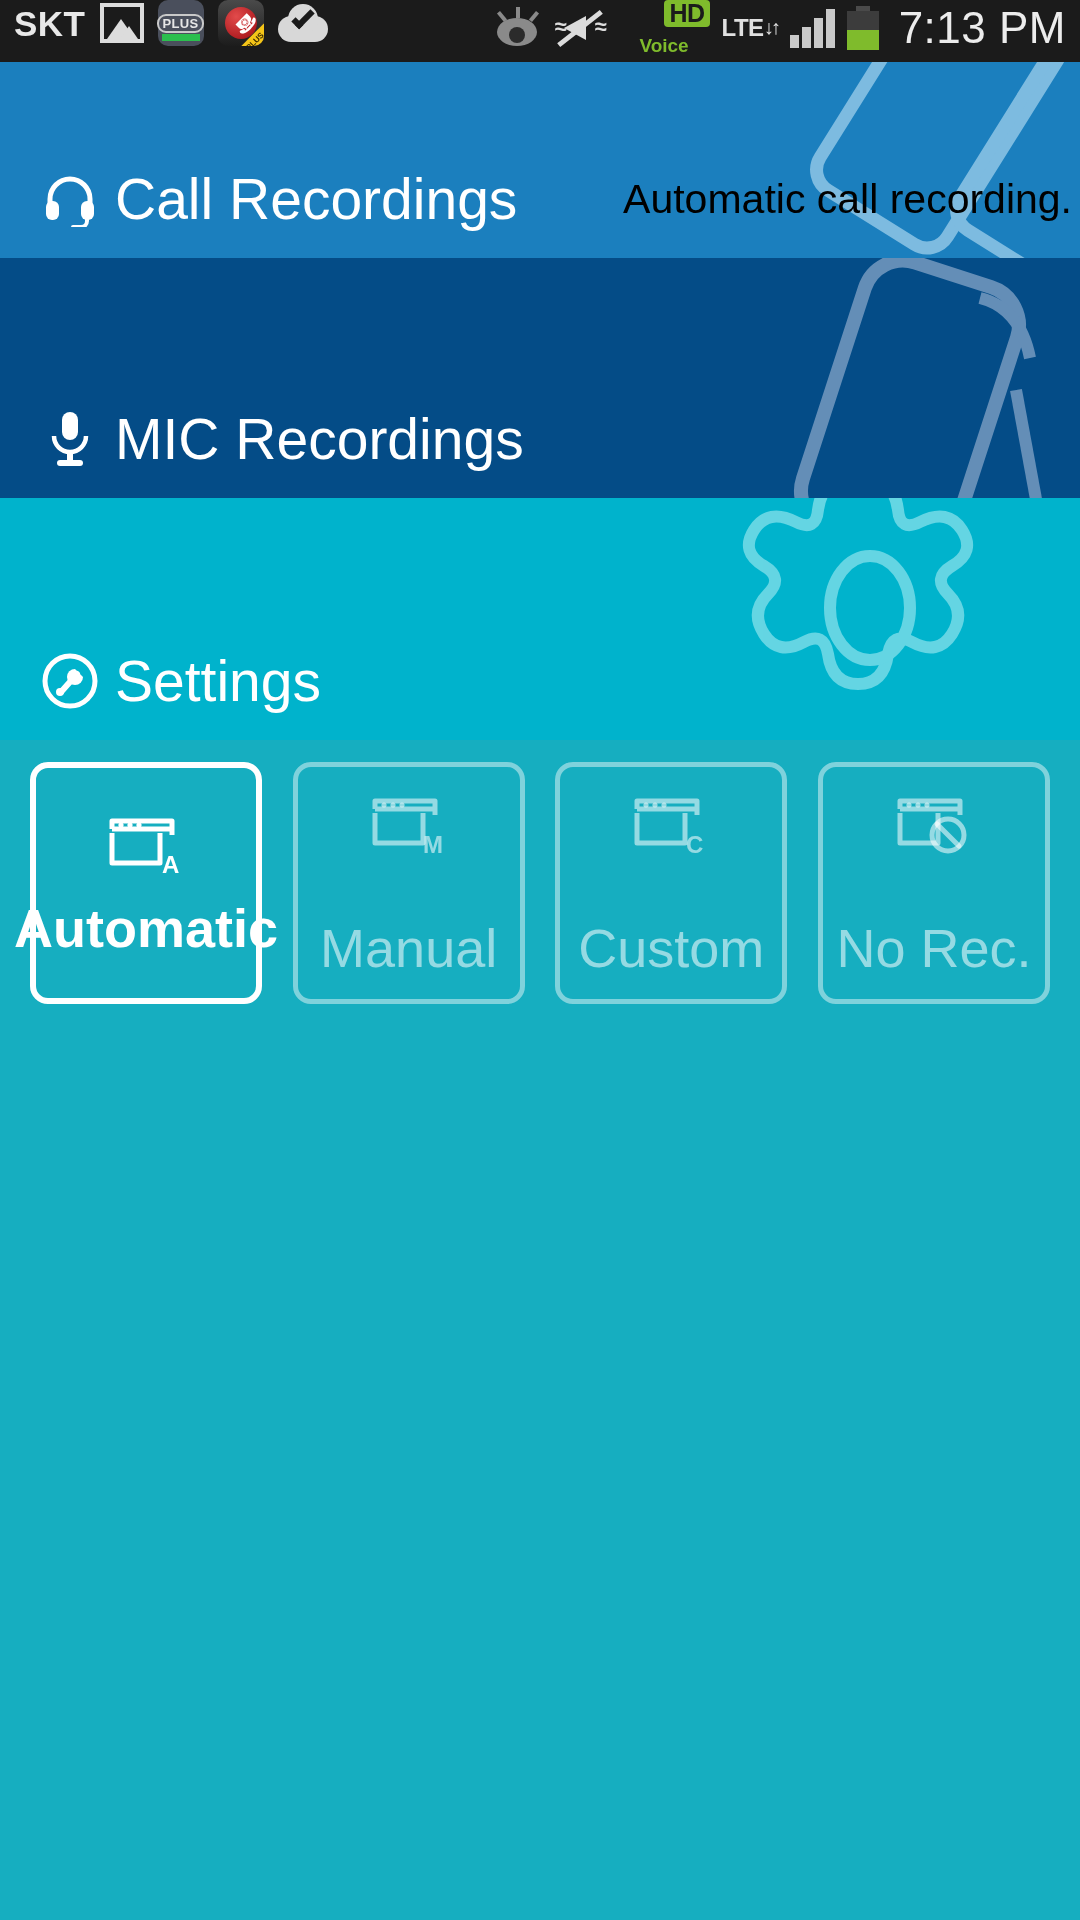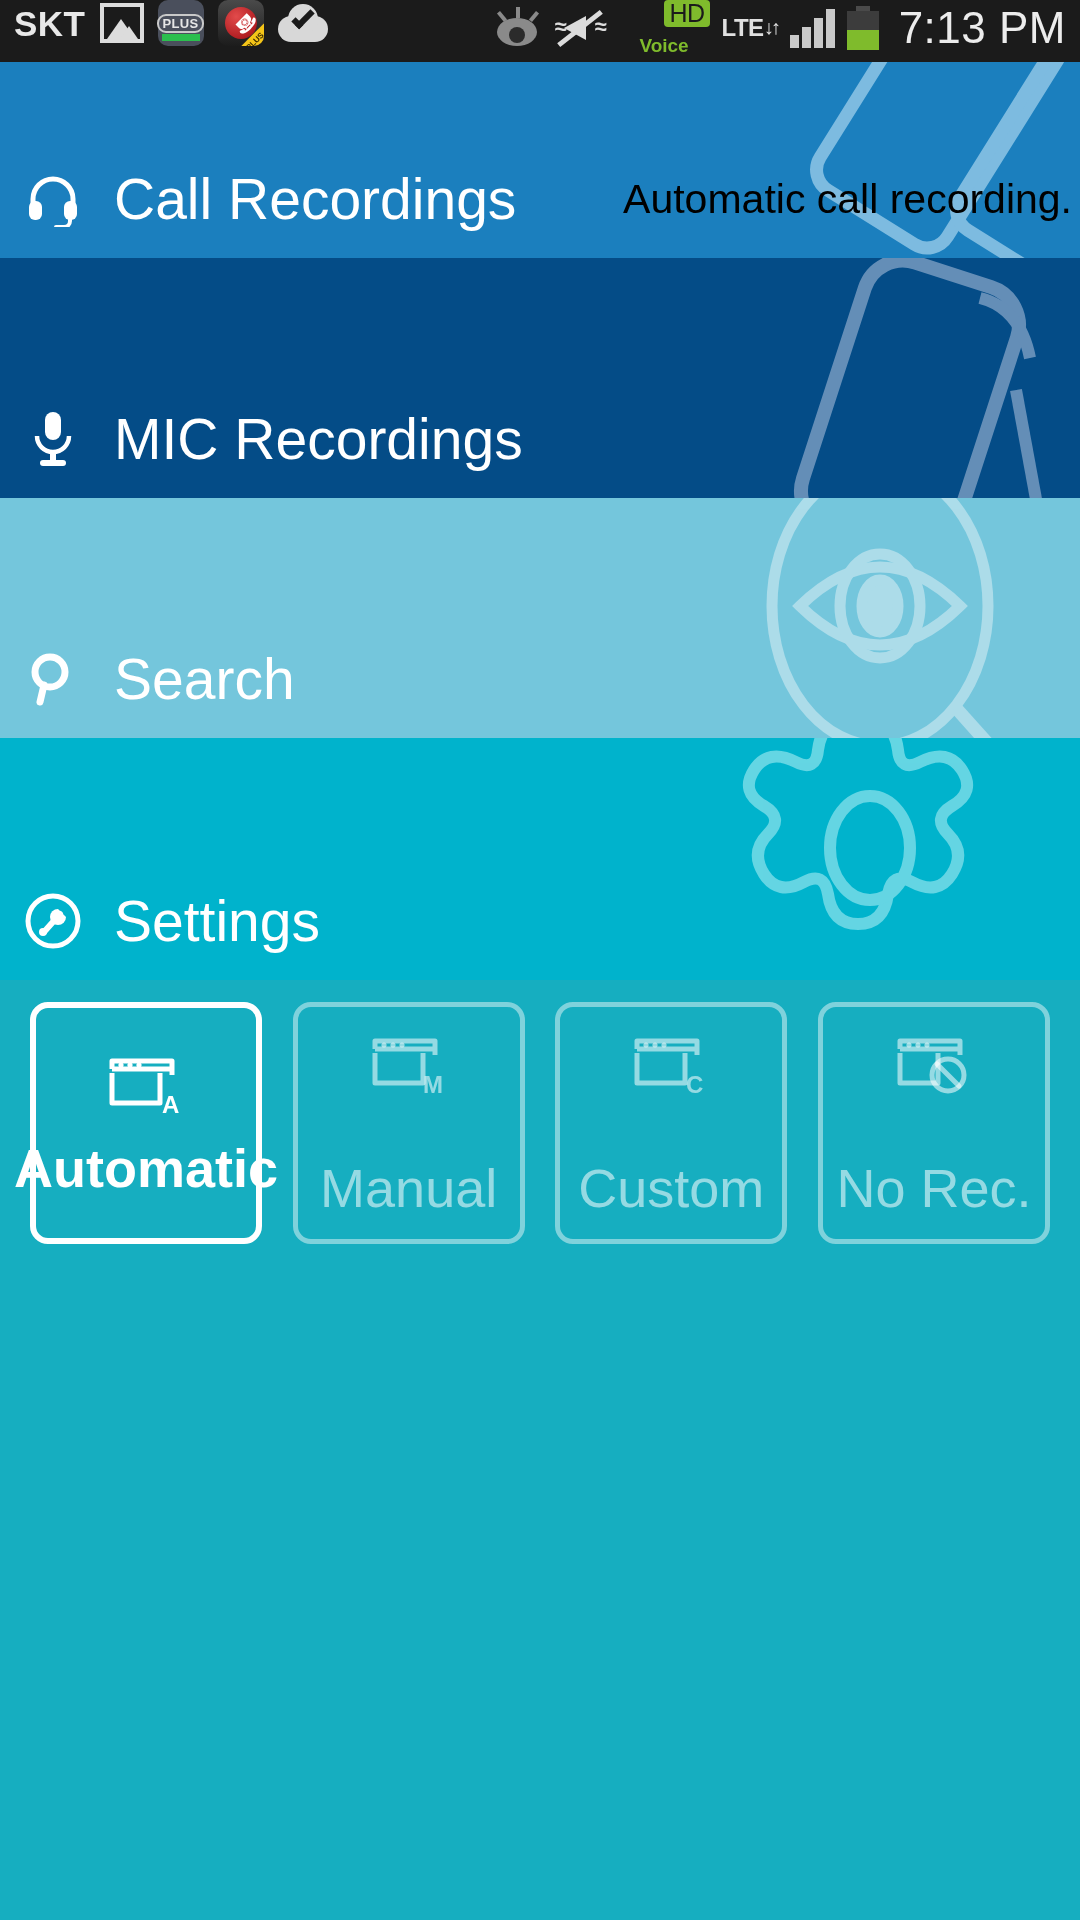--- a/index.html
+++ b/index.html
@@ -98,21 +98,21 @@
   }
   .icon-mute .slash{
     position:absolute;left:-1px;top:18px;width:54px;height:5px;background:#dcdcdc;
     transform:rotate(-38deg);
   }
   .icon-mute .wv{ position:absolute;color:#dcdcdc;font-size:22px;top:6px;font-weight:bold; }
   .icon-hd{
     display:flex;flex-direction:column;align-items:center;line-height:1;
   }
   .icon-hd .hdbox{
-    background:#7fbb2c;color:#1b1b1b;font-weight:normal;font-size:25px;
+    background:#7fbb2c;color:#1b1b1b;font-weight:bold;font-size:25px;
     padding:1px 5px;border-radius:4px;letter-spacing:-.5px;margin-left:46px;
   }
   .icon-hd .voice{ color:#7fbb2c;font-size:19px;font-weight:bold;margin-top:9px; }
   .icon-lte{ display:flex;align-items:center;line-height:1; }
   .icon-lte .lte{ color:#e0e0e0;font-size:24px;font-weight:bold;letter-spacing:-.5px; }
   .icon-lte .arrows{ color:#e0e0e0;font-size:20px;font-weight:bold;margin-top:-1px;letter-spacing:-3px; }
   .icon-signal{ display:flex;align-items:flex-end;gap:3px;height:40px; }
   .icon-signal i{ display:block;width:9px;background:#c9c9c9; }
   .icon-signal i:nth-child(1){height:13px;}
   .icon-signal i:nth-child(2){height:21px;}
@@ -139,21 +139,21 @@
     display:flex; align-items:flex-end;
   }
   .row-call{ height:196px; background:#1b7fbe; }
   .row-mic { height:240px; background:#044c87; }
   .row-search{ height:240px; background:#74c6dc; }
   .row-settings{ height:242px; background:#00b3cc; }
 
   .row-inner{
     position:relative; z-index:3;
     display:flex; align-items:center;
-    padding:0 0 28px 22px; width:100%;gap:16px;
+    padding:0 0 28px 39px; width:100%;
   }
   .row-icon{
     width:62px;height:62px;flex:0 0 62px;
     display:flex;align-items:center;justify-content:center;
     margin-right:14px;
   }
   .row-label{
     color:#ffffff; font-size:57px; line-height:1;
     font-family:"Liberation Sans", sans-serif; white-space:nowrap;
   }
@@ -293,40 +293,20 @@
           <rect x="16" y="2" width="16" height="28" rx="8" fill="#fff"></rect>
           <path d="M8 26 a16 16 0 0 0 32 0" fill="none" stroke="#fff" stroke-width="4.5"></path>
           <rect x="21" y="40" width="6" height="10" fill="#fff"></rect>
           <rect x="11" y="50" width="26" height="6" rx="3" fill="#fff"></rect>
         </svg>
       </span>
       <span class="row-label">MIC Recordings</span>
     </div>
   </div>
 
-  <div class="row row-search">
-    <svg class="bgart" width="400" height="300" viewBox="0 0 400 300" style="top:-52px;">
-      <g fill="none" stroke="#b6e0ec" stroke-width="11" opacity="0.85">
-        <ellipse cx="200" cy="160" rx="108" ry="140"></ellipse>
-        <path d="M120 160 q80 -78 160 0 q-80 78 -160 0 z"></path>
-        <ellipse cx="200" cy="160" rx="40" ry="52"></ellipse>
-        <ellipse cx="200" cy="160" rx="18" ry="26" fill="#b6e0ec"></ellipse>
-        <path d="M276 262 l85 95" stroke-width="13"></path>
-      </g>
-    </svg>
-    <div class="row-inner">
-      <span class="row-icon">
-        <svg width="50" height="54" viewBox="0 0 50 54">
-          <circle cx="22" cy="20" r="15" fill="none" stroke="#fff" stroke-width="7"></circle>
-          <path d="M16 33 L12 50" stroke="#fff" stroke-width="7" stroke-linecap="round"></path>
-        </svg>
-      </span>
-      <span class="row-label">Search</span>
-    </div>
-  </div>
 
   <div class="row row-settings">
     <svg class="bgart" width="400" height="290" viewBox="0 0 400 290" style="top:-38px;right:10px;">
       <g fill="none" stroke="#6fd9e6" stroke-width="12" opacity="0.9">
         <path d="M200 20 q24 0 28 30 q2 22 22 12 q28 -14 42 8 q14 22 -10 36 q-20 12 -4 28 q18 18 4 40 q-14 22 -40 8 q-20 -11 -24 12 q-4 30 -30 30 q-26 0 -30 -30 q-4 -23 -24 -12 q-26 14 -40 -8 q-14 -22 4 -40 q16 -16 -4 -28 q-24 -14 -10 -36 q14 -22 42 -8 q20 10 22 -12 q4 -30 28 -30 z"></path>
         <ellipse cx="200" cy="148" rx="40" ry="52"></ellipse>
       </g>
     </svg>
     <div class="row-inner">
       <span class="row-icon">

